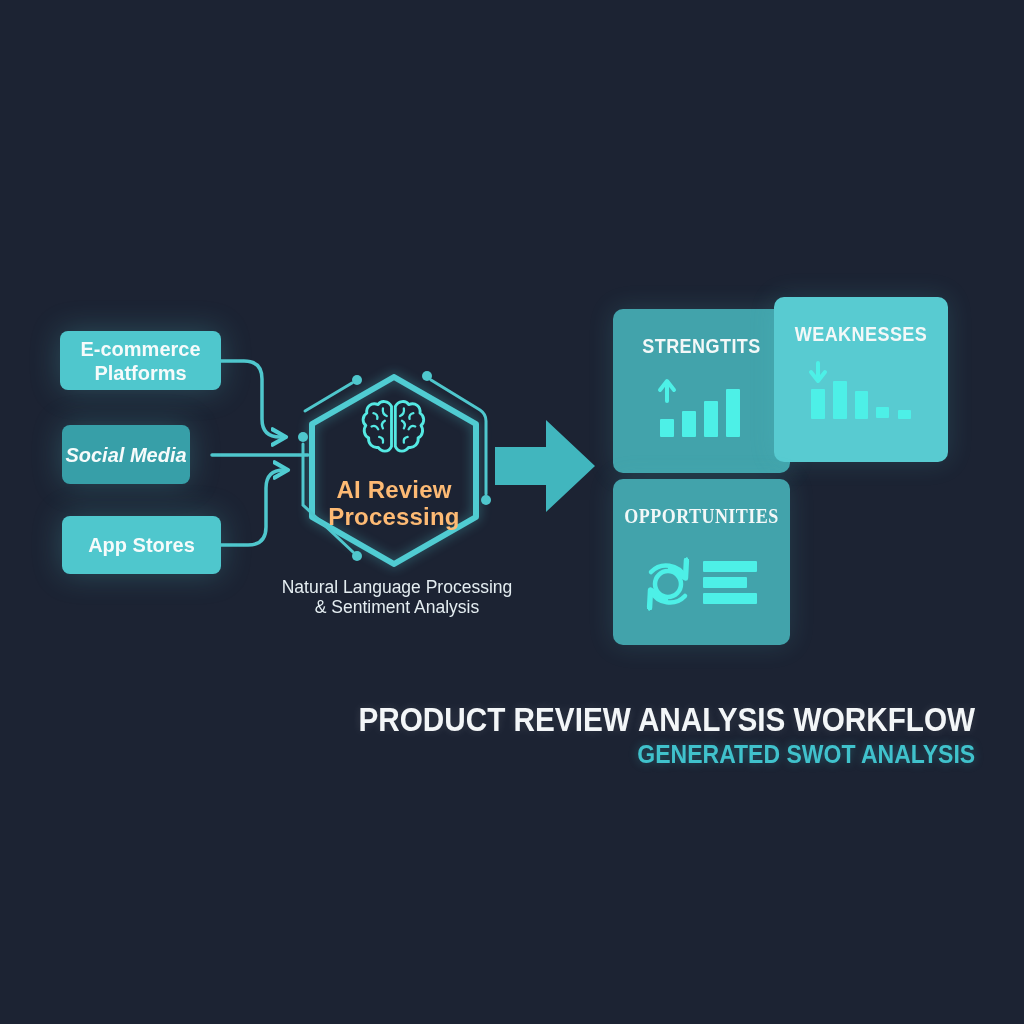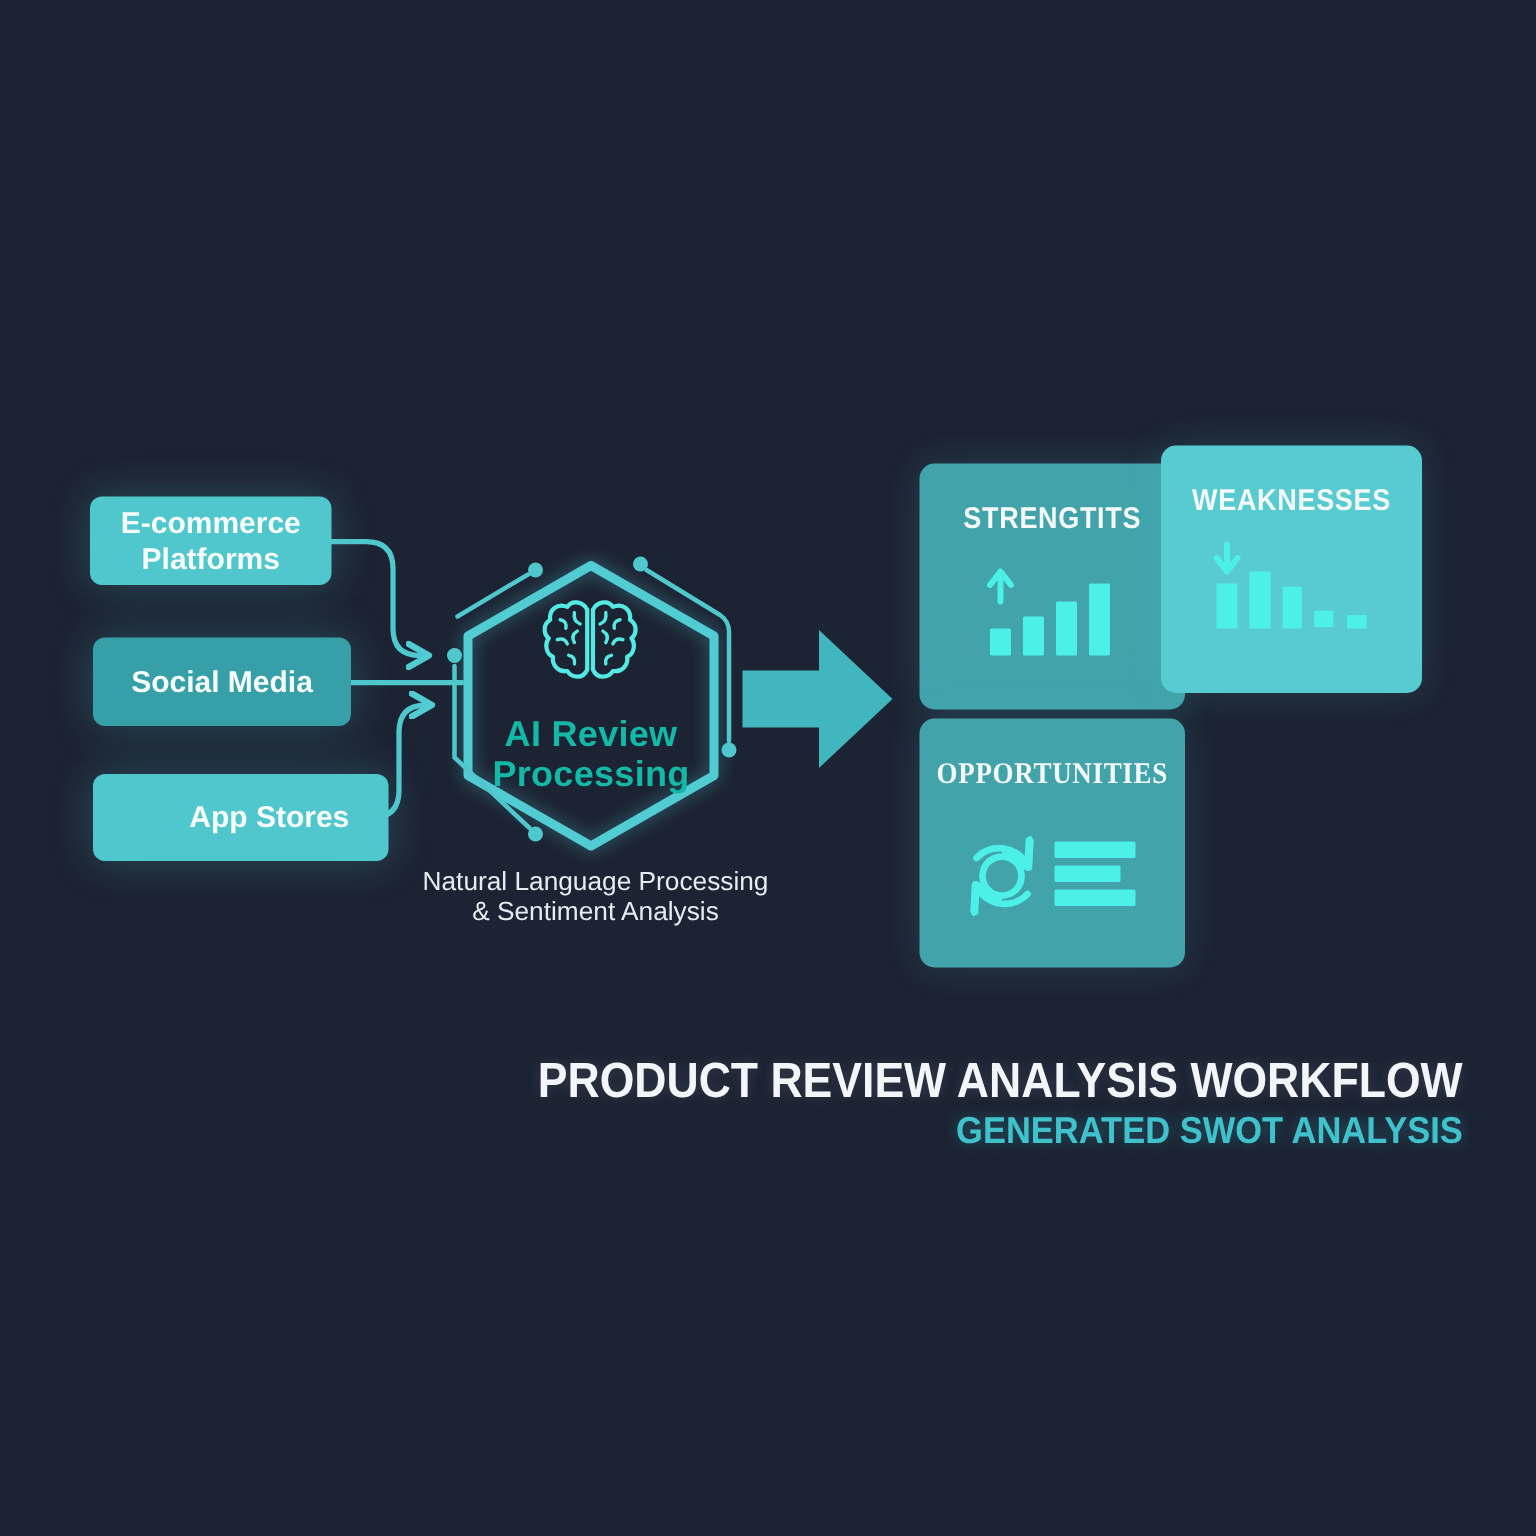--- a/index.html
+++ b/index.html
@@ -16,21 +16,21 @@
     position:absolute;border-radius:8px;display:flex;align-items:center;justify-content:center;
     text-align:center;color:#f6fbfb;font-weight:bold;font-size:20px;line-height:24px;
     box-shadow:0 0 30px rgba(86,206,213,.25);
   }
   .src.light{background:#4fc7cd;}
   .src.dark{background:#379fa8;}
 
   
   .proc-title{
     position:absolute;left:294px;top:476px;width:200px;text-align:center;
-    color:#14b8a6;font-size:24px;font-weight:bold;line-height:27px;letter-spacing:.2px;
+    color:#fdba74;font-size:24px;font-weight:bold;line-height:27px;letter-spacing:.2px;
   }
   .proc-caption{
     position:absolute;left:262px;top:577px;width:270px;text-align:center;
     color:#e4edf1;font-size:17.5px;line-height:20px;font-weight:400;
   }
 
   
   .card{
     position:absolute;border-radius:10px;box-shadow:0 0 26px rgba(86,206,213,.16);
   }
@@ -111,24 +111,24 @@
         <path d="M23,25 q-5,3 -2,8" stroke-width="2.4"></path>
       </g>
     </g>
 
     <polygon points="495,447 546,447 546,420 595,466 546,512 546,485 495,485" fill="#41b6be"></polygon>
   </svg>
 
   <div class="src light" style="left:60px;top:331px;width:161px;height:59px;">
     <span style="width:130px;">E-commerce Platforms</span>
   </div>
-  <div class="src dark" style="left:62px;top:425px;width:172px;height:59px;">
+  <div class="src dark" style="left:62px;top:425px;width:128px;height:59px;font-style:italic;">
     <span>Social Media</span>
   </div>
-  <div class="src light" style="left:62px;top:516px;width:159px;height:58px;padding-left:38px;">
+  <div class="src light" style="left:62px;top:516px;width:159px;height:58px;">
     <span>App Stores</span>
   </div>
 
   <div class="proc-title">
     <div>AI Review</div>
     <div>Processing</div>
   </div>
   <div class="proc-caption">
     <div>Natural Language Processing</div>
     <div>&amp; Sentiment Analysis</div>

